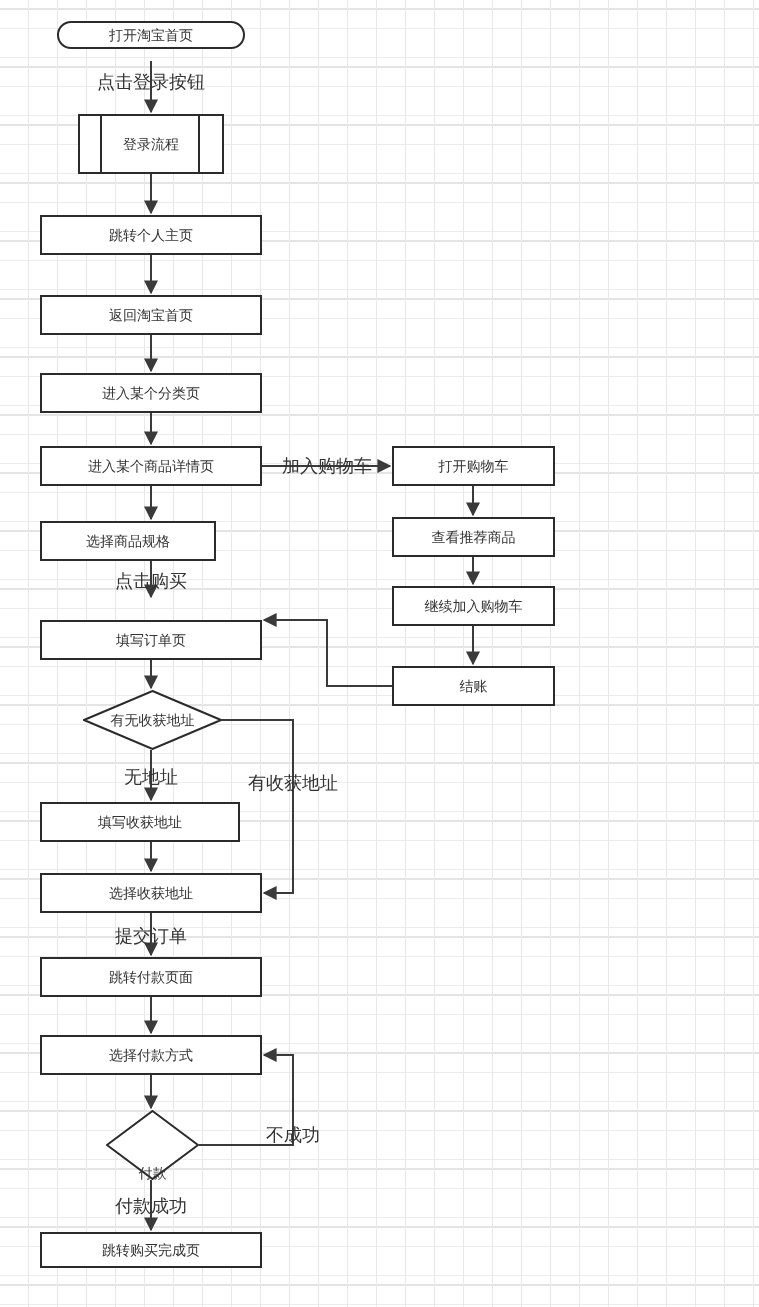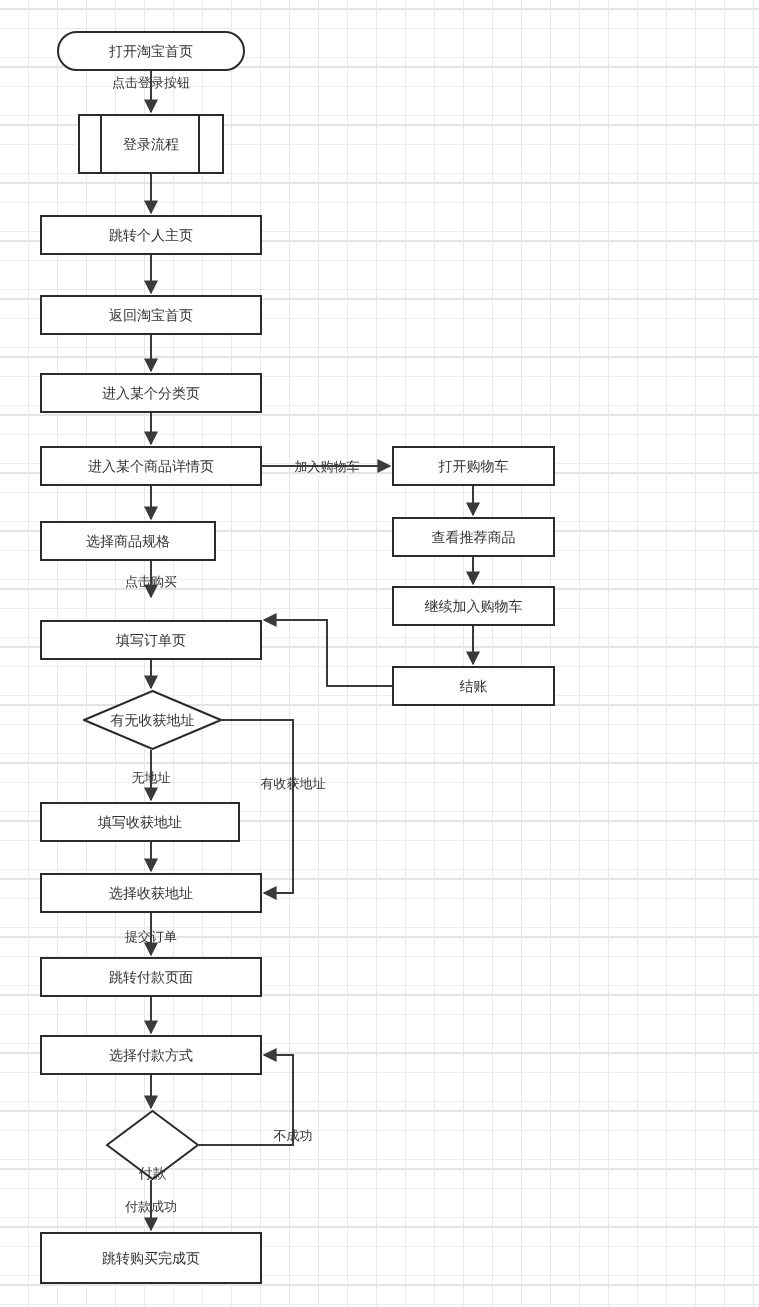--- a/index.html
+++ b/index.html
@@ -78,21 +78,21 @@
     width: 100%;
     height: 100%;
   }
   .diamond .dlabel {
     position: relative;
     z-index: 2;
   }
   .edge-label {
     position: absolute;
     color: #333333;
-    font-size: 13px;
+    font-size: 18px;
     line-height: 1;
     white-space: nowrap;
     background: transparent;
     transform: translate(-50%, -50%);
     z-index: 5;
   }
 </style>
 </head>
 <body>
 
@@ -122,21 +122,21 @@
       <path d="M 222 720 L 293 720 L 293 893 L 264 893"></path>
       <path d="M 151 842 L 151 871"></path>
       <path d="M 151 913 L 151 955"></path>
       <path d="M 151 997 L 151 1033"></path>
       <path d="M 151 1075 L 151 1108"></path>
       <path d="M 199 1145 L 293 1145 L 293 1055 L 264 1055"></path>
       <path d="M 151 1180 L 151 1230"></path>
     </g>
   </svg>
 
-  <div class="node start" style="left:57px; top:31px; width:188px; height:40px;">
+  <div class="node start" style="left:57px; top:21px; width:188px; height:28px;">
     <span>打开淘宝首页</span>
   </div>
 
   <div class="node subroutine" style="left:78px; top:114px; width:146px; height:60px;">
     <span class="inner-left"></span>
     <span class="inner-right"></span>
     <span>登录流程</span>
   </div>
 
   <div class="node" style="left:40px; top:215px; width:222px; height:40px;">
@@ -188,21 +188,21 @@
   </div>
 
   <div class="node" style="left:40px; top:957px; width:222px; height:40px;">
     <span>跳转付款页面</span>
   </div>
 
   <div class="node" style="left:40px; top:1035px; width:222px; height:40px;">
     <span>选择付款方式</span>
   </div>
 
-  <div class="node" style="left:40px; top:1232px; width:222px; height:52px;">
+  <div class="node" style="left:40px; top:1232px; width:222px; height:36px;">
     <span>跳转购买完成页</span>
   </div>
 
   <div class="diamond" style="left:83px; top:690px; width:139px; height:60px;">
     <svg class="shape" viewBox="0 0 139 60" preserveAspectRatio="none">
       <polygon points="69.5,1 138,30 69.5,59 1,30" fill="#ffffff" stroke="#2b2b2b" stroke-width="2"></polygon>
     </svg>
     <span class="dlabel">有无收获地址</span>
   </div>
 

